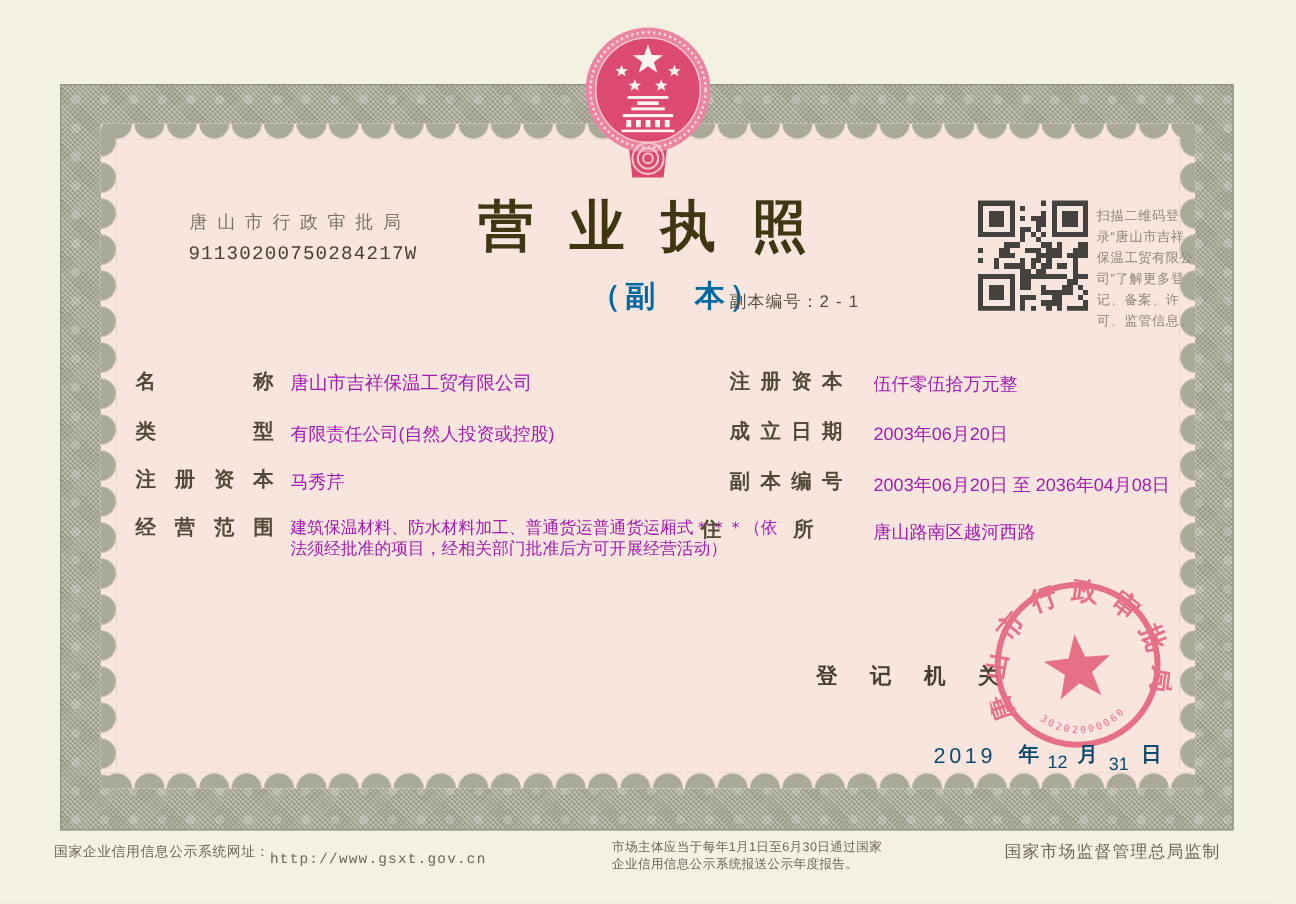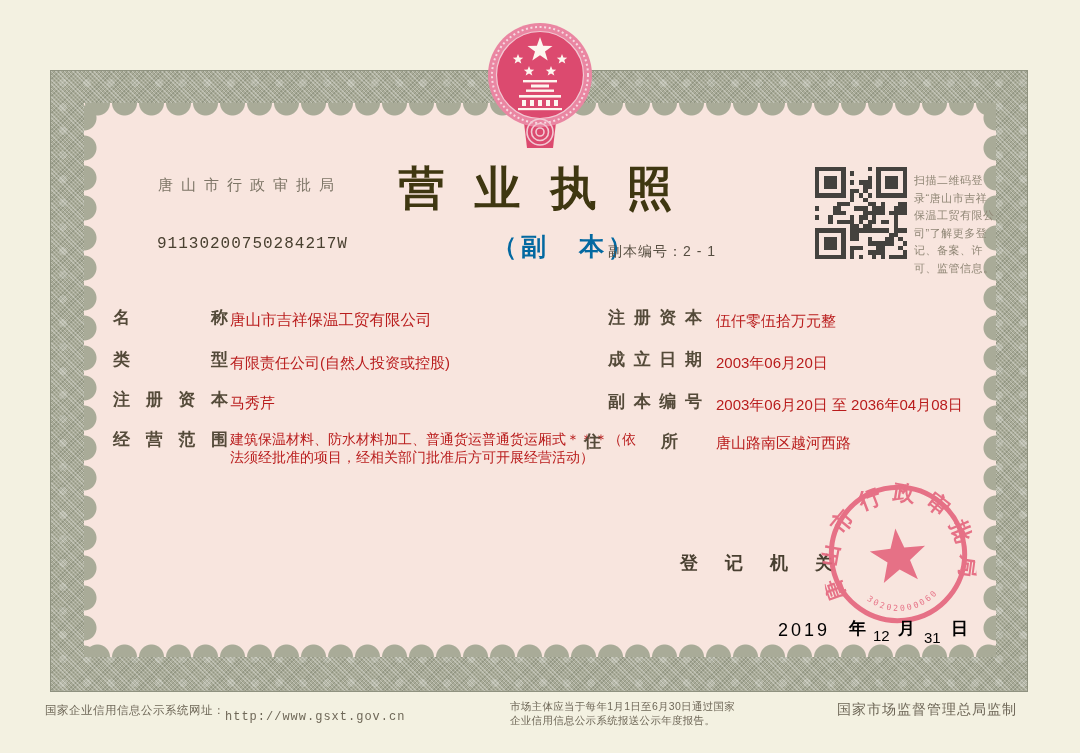--- a/index.html
+++ b/index.html
@@ -39,50 +39,50 @@
   .scallop.right{top:0;bottom:0;right:0;width:13px;
     background-image:radial-gradient(13px 13px at 100% 50%, #a9ab98 12px, rgba(0,0,0,0) 13px);
     background-size:13px 30px;background-repeat:repeat-y;}
 
   
   .emblem{position:absolute;left:487px;top:10px;width:106px;height:140px;z-index:6;}
 
   
   .credit-label{position:absolute;left:158px;top:176px;font-size:15px;letter-spacing:8px;color:#7d7566;}
   .credit-code{position:absolute;left:157px;top:203px;font-size:16px;letter-spacing:1px;
-    font-family:"Liberation Mono","DejaVu Sans Mono",monospace;color:#494030;margin-top:32px;}
+    font-family:"Liberation Mono","DejaVu Sans Mono",monospace;color:#494030;}
   .title{position:absolute;left:543px;top:158px;transform:translateX(-50%);
     white-space:nowrap;font-size:46px;font-weight:900;letter-spacing:30px;margin-right:-30px;
     padding-left:15px;color:#3f3711;}
   .subtitle{position:absolute;left:492px;top:230px;font-size:25px;font-weight:700;
     letter-spacing:4px;color:#0369a1;white-space:nowrap;}
   .copy-no{position:absolute;left:608px;top:243px;font-size:14px;color:#564e41;letter-spacing:1px;}
 
   
   .qr{position:absolute;left:815px;top:167px;width:92px;height:92px;}
   .qr-caption{position:absolute;left:914px;top:172px;width:84px;font-size:11px;
     line-height:17.5px;color:#8f8675;letter-spacing:.5px;}
 
   
   .frow{position:absolute;}
   .flabel{display:inline-block;font-size:17px;font-weight:700;color:#544a39;
     text-align:justify;text-align-last:justify;-moz-text-align-last:justify;vertical-align:top;}
   .flabel.w-left{width:115px;}
   .flabel.w-right{width:94px;}
-  .fvalue{position:absolute;font-size:15px;color:#b91c1c;line-height:26px;}
+  .fvalue{position:absolute;font-size:15px;color:#a21caf;line-height:26px;margin-left:12px;}
 
   .reg-label{position:absolute;left:680px;top:551px;font-size:18px;font-weight:700;
     letter-spacing:11px;color:#483f30;white-space:nowrap;}
 
   
   .seal{position:absolute;left:822px;top:481px;width:152px;height:146px;
     transform:rotate(-6deg);opacity:.92;}
 
   
-  .date-part{position:absolute;color:#000000;white-space:nowrap;}
+  .date-part{position:absolute;color:#0c4a6e;white-space:nowrap;}
   .d-year{left:778px;top:620px;font-size:18px;letter-spacing:3px;}
   .d-ylab{left:849px;top:617px;font-size:17px;font-weight:700;}
   .d-month{left:873px;top:627px;font-size:15px;}
   .d-mlab{left:898px;top:617px;font-size:17px;font-weight:700;}
   .d-day{left:924px;top:629px;font-size:15px;}
   .d-dlab{left:951px;top:617px;font-size:17px;font-weight:700;}
 
   
   .footer-left{position:absolute;left:45px;top:700px;white-space:nowrap;color:#6e6757;}
   .footer-left .lbl{font-size:11.5px;letter-spacing:.5px;}

